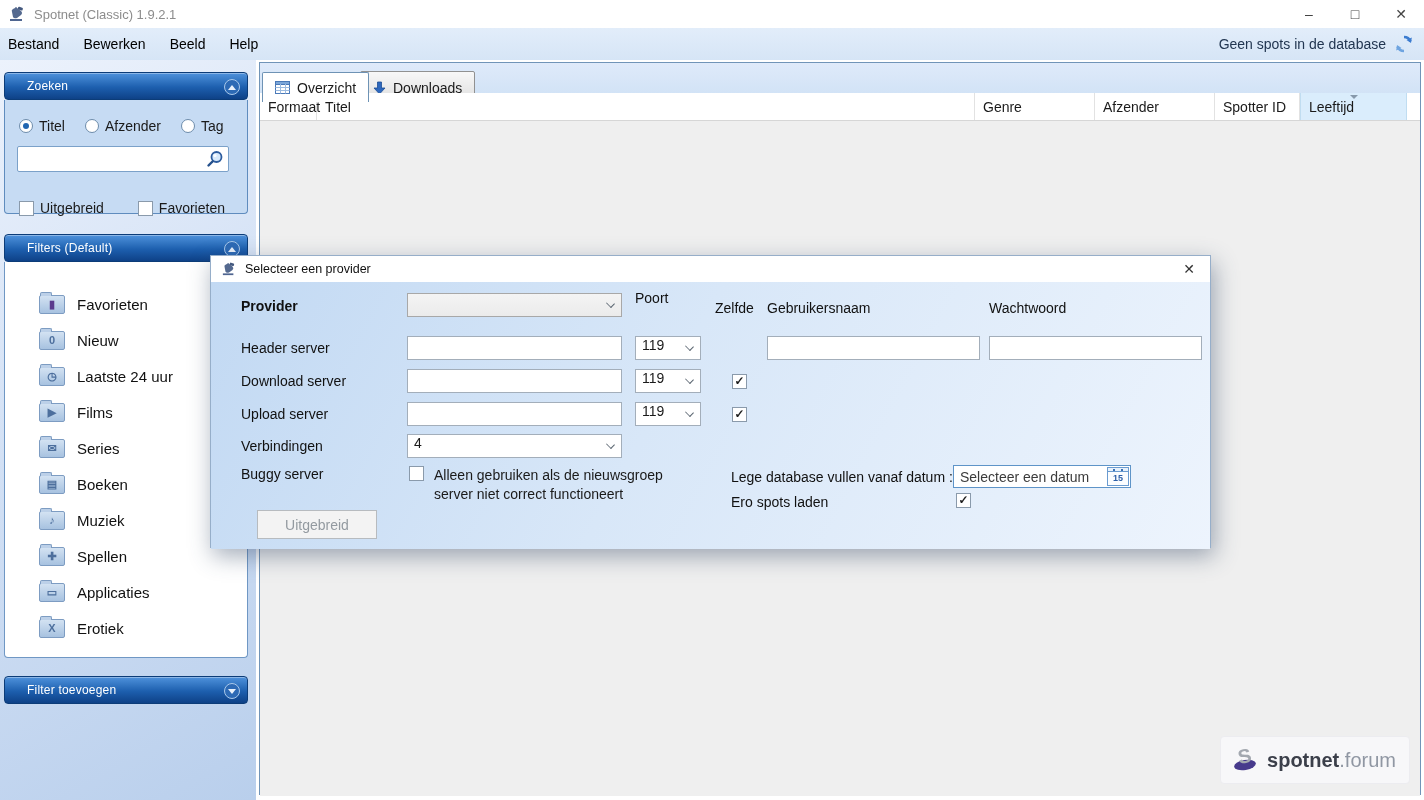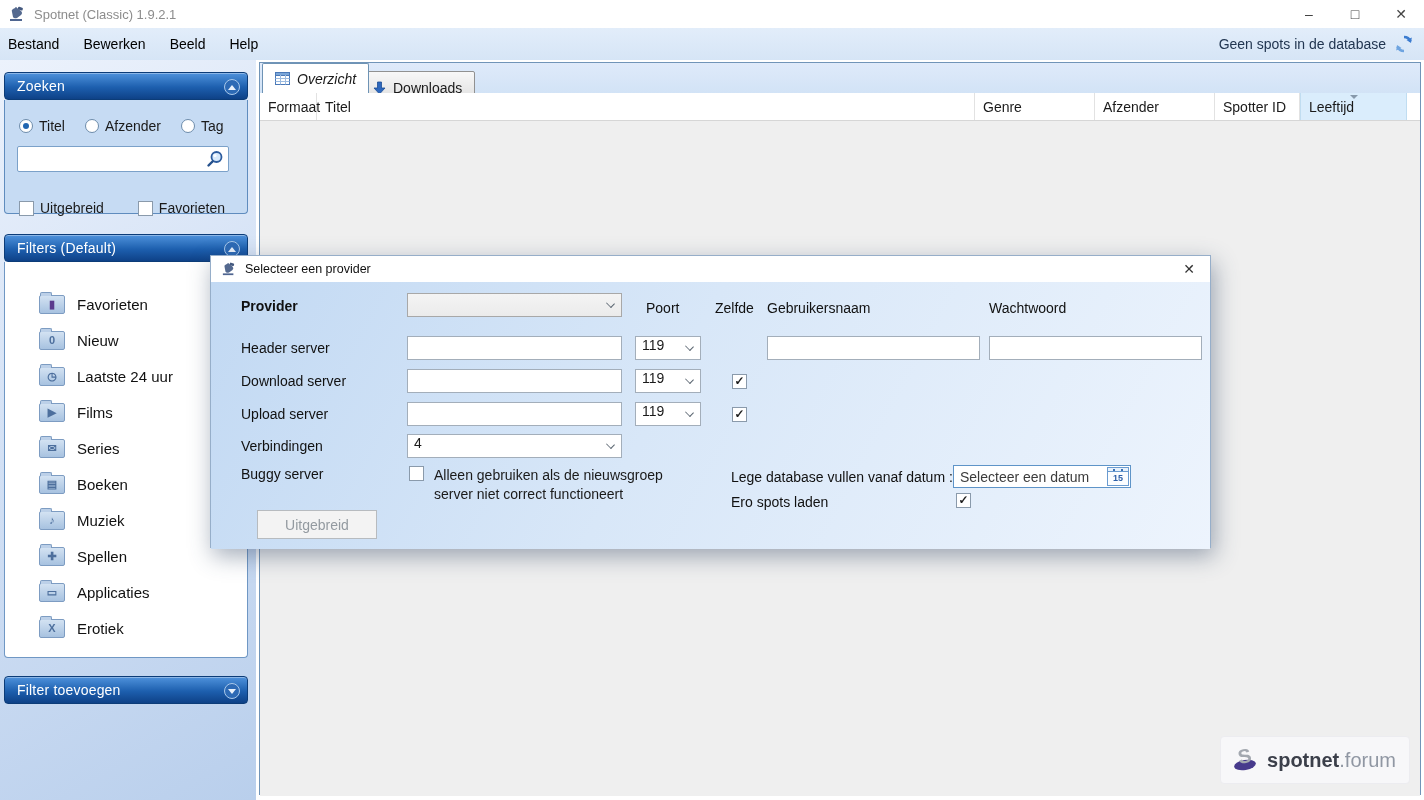--- a/index.html
+++ b/index.html
@@ -21,21 +21,21 @@
   .menu-item:first-child { padding-left:8px; }
   .menu-status { position:absolute; right:38px; top:0; height:32px; display:flex; align-items:center; font-size:14px; color:#223651; }
   .refresh-wrap { position:absolute; right:10px; top:6px; width:20px; height:20px; }
   
   .sidebar { position:absolute; left:0; top:60px; width:256px; height:740px;
     background:linear-gradient(150deg,#ecf2fc 0%,#d3e1f5 45%,#b9cfec 100%); }
   .panel-header { height:28px; border:1px solid #0c3c78; border-radius:4px;
     background:linear-gradient(180deg,#4f92dc 0%,#1d5fae 55%,#0e4187 100%);
     box-shadow:inset 0 1px 0 rgba(255,255,255,.35);
     display:flex; align-items:center; position:relative; }
-  .panel-header .ph-label { color:#fff; font-size:14px; padding-left:12px; letter-spacing:.2px; }
+  .panel-header .ph-label { color:#fff; font-size:12px; padding-left:22px; letter-spacing:.2px; }
   .ph-chevron { position:absolute; right:7px; top:6px; width:16px; height:16px; border-radius:50%;
     background:#2d6ab5; border:1px solid #a9c8ea; display:flex; align-items:center; justify-content:center; }
   .ph-chevron .tri-up { width:0; height:0; border-left:4px solid transparent; border-right:4px solid transparent; border-bottom:5px solid #eaf2fb; }
   .ph-chevron .tri-down { width:0; height:0; border-left:4px solid transparent; border-right:4px solid transparent; border-top:5px solid #eaf2fb; }
   .zoeken-panel { position:absolute; left:4px; top:12px; width:244px; }
   .zoeken-body { background:#c6dbf3; border:1px solid #5f8cbe; border-top:none; border-radius:0 0 4px 4px; height:114px; position:relative; }
   .radio-row { position:absolute; left:14px; top:18px; display:flex; align-items:center; gap:6px; }
   .radio { width:14px; height:14px; border-radius:50%; background:#fff; border:1px solid #6d8cab; position:relative; }
   .radio.selected::after { content:""; position:absolute; left:3px; top:3px; width:6px; height:6px; border-radius:50%; background:#2166b1; }
   .radio-label { font-size:14px; margin-right:14px; }
@@ -53,21 +53,21 @@
     background:linear-gradient(180deg,#d3e2f2,#a7c2e0); border:1px solid #7d9cc2; }
   .folder::before { content:""; position:absolute; left:0px; top:-4px; width:10px; height:3px; background:#bcd0e8; border:1px solid #7d9cc2; border-bottom:none; border-radius:2px 2px 0 0; }
   .folder-glyph { position:absolute; left:0; top:0; width:100%; height:100%; display:flex; align-items:center; justify-content:center; font-size:11px; font-weight:bold; color:#4d6f9d; }
   .folder-glyph.purple { color:#5b3b8e; }
   .fl-label { font-size:15px; margin-left:12px; color:#111; }
   .addfilter-panel { position:absolute; left:4px; top:616px; width:244px; }
   
   .main { position:absolute; left:259px; top:62px; width:1162px; height:733px; border:1px solid #7094b8; background:#efefef; }
   .tabstrip { position:absolute; left:0; top:0; width:100%; height:30px; background:linear-gradient(#dfeafa,#d2e3f6); }
   .tab { position:absolute; display:flex; align-items:center; gap:7px; font-size:14px; padding:0 12px; }
-  .tab.active { left:2px; top:0; height:30px; background:#fff; border:1px solid #6e93b5; border-bottom:none; border-radius:2px 2px 0 0; z-index:2;font-style:italic; }
+  .tab.active { left:2px; top:9px; height:30px; background:#fff; border:1px solid #6e93b5; border-bottom:none; border-radius:2px 2px 0 0; z-index:2; }
   .tab.inactive { left:100px; top:8px; height:34px; background:linear-gradient(#f8f8f8,#dcdcdc); border:1px solid #919191; border-radius:2px 2px 0 0; }
   .table-header { position:absolute; left:0; top:30px; width:100%; height:28px; background:#fff; border-bottom:1px solid #d6d6d6; display:flex; }
   .th { font-size:14px; display:flex; align-items:center; padding-left:8px; border-right:1px solid #e2e2e2; position:relative; height:100%; }
   .th.sorted { background:#daedfc; border-left:1px solid #c0ddf1; border-right:1px solid #c0ddf1; }
   .sort-caret { position:absolute; top:2px; left:50%; margin-left:-4px; width:0; height:0; border-left:4px solid transparent; border-right:4px solid transparent; border-top:4px solid #8799ab; }
   .table-body { position:absolute; left:0; top:58px; width:100%; height:675px; background:#efefef; }
   .logo-card { position:absolute; right:10px; bottom:12px; width:190px; height:48px; background:#f7f7f9; border:1px solid #ececf0; border-radius:4px; display:flex; align-items:center; justify-content:center; gap:7px; }
   .logo-mark { position:relative; width:26px; height:22px; }
   .logo-ellipse { position:absolute; left:0; bottom:1px; width:22px; height:10px; background:#473a8c; border-radius:50%; transform:rotate(-10deg); }
   .logo-s { position:absolute; left:4px; top:-4px; font-size:20px; font-weight:bold; color:#a3a8b0; transform:rotate(-12deg); }
@@ -321,21 +321,21 @@
       <span class="dialog-title">Selecteer een provider</span>
       <div class="dialog-close">✕</div>
     </div>
     <div class="dialog-body">
 
       <span class="dlabel bold provider-label">Provider</span>
       <div class="combo disabled provider-combo">
         <span></span>
         <span class="chev"></span>
       </div>
-      <span class="col-label" style="left:424px; top:18px;margin-left:11px;">Poort</span>
+      <span class="col-label" style="left:424px; top:8px;">Poort</span>
       <span class="col-label" style="left:504px; top:18px;">Zelfde</span>
       <span class="col-label" style="left:556px; top:18px;">Gebruikersnaam</span>
       <span class="col-label" style="left:778px; top:18px;">Wachtwoord</span>
 
       <input class="tinput uname-input" value="" style="">
       <input class="tinput pwd-input" value="" style="">
 
       <div class="server-rows">
           <div class="srow">
     <span class="sr-label dlabel">Header server</span>

